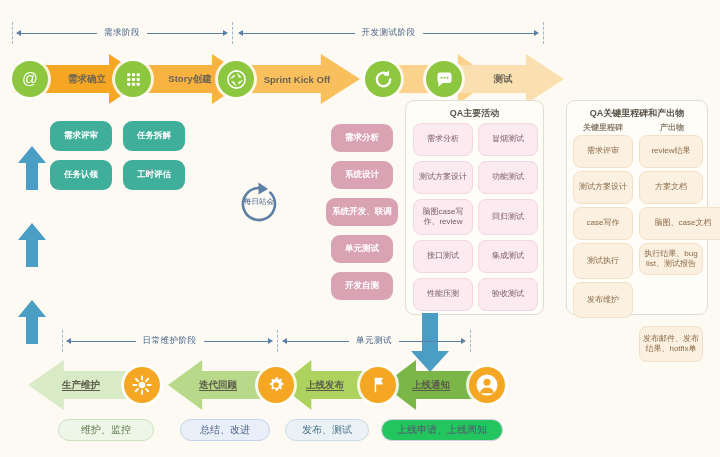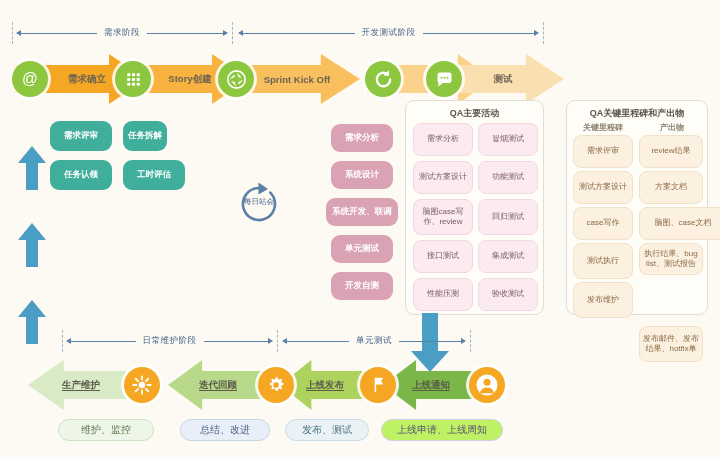--- a/index.html
+++ b/index.html
@@ -219,21 +219,21 @@
   </div>
   <div class="uparrow" style="left:16px;top:299px;">
     <svg width="32" height="46" viewBox="0 0 32 46">
         <path d="M16 1 L30 18 L22 18 L22 45 L10 45 L10 18 L2 18 Z" fill="#4a9ec4"></path>
       </svg>
   </div>
 
   <div class="pill teal" style="left:50px;top:121px;width:62px;height:30px;">
       <span>需求评审</span>
     </div>
-  <div class="pill teal" style="left:123px;top:121px;width:44px;height:30px;">
+  <div class="pill teal" style="left:123px;top:121px;width:62px;height:30px;">
       <span>任务拆解</span>
     </div>
   <div class="pill teal" style="left:50px;top:160px;width:62px;height:30px;">
       <span>任务认领</span>
     </div>
   <div class="pill teal" style="left:123px;top:160px;width:62px;height:30px;">
       <span>工时评估</span>
     </div>
 
   <div class="standup" style="left:236px;top:181px;">
@@ -413,17 +413,17 @@
 
   <div class="fbox" style="left:58px;top:419px;width:96px;background:#eef6e8;border:1px solid #cde0c2;color:#5d7a4e;">
     <span>维护、监控</span>
   </div>
   <div class="fbox" style="left:180px;top:419px;width:90px;background:#e9eff8;border:1px solid #c6d3e8;color:#4a5f86;">
     <span>总结、改进</span>
   </div>
   <div class="fbox" style="left:285px;top:419px;width:84px;background:#eaf2f6;border:1px solid #c8dbe6;color:#4a7186;">
     <span>发布、测试</span>
   </div>
-  <div class="fbox" style="left:381px;top:419px;width:122px;background:#bef264;border:1px solid #d4cfe0;color:#5b5173;">
+  <div class="fbox" style="left:381px;top:419px;width:122px;background:#22c55e;border:1px solid #d4cfe0;color:#5b5173;">
     <span>上线申请、上线周知</span>
   </div>
 
 </div>
 
 </body></html>

